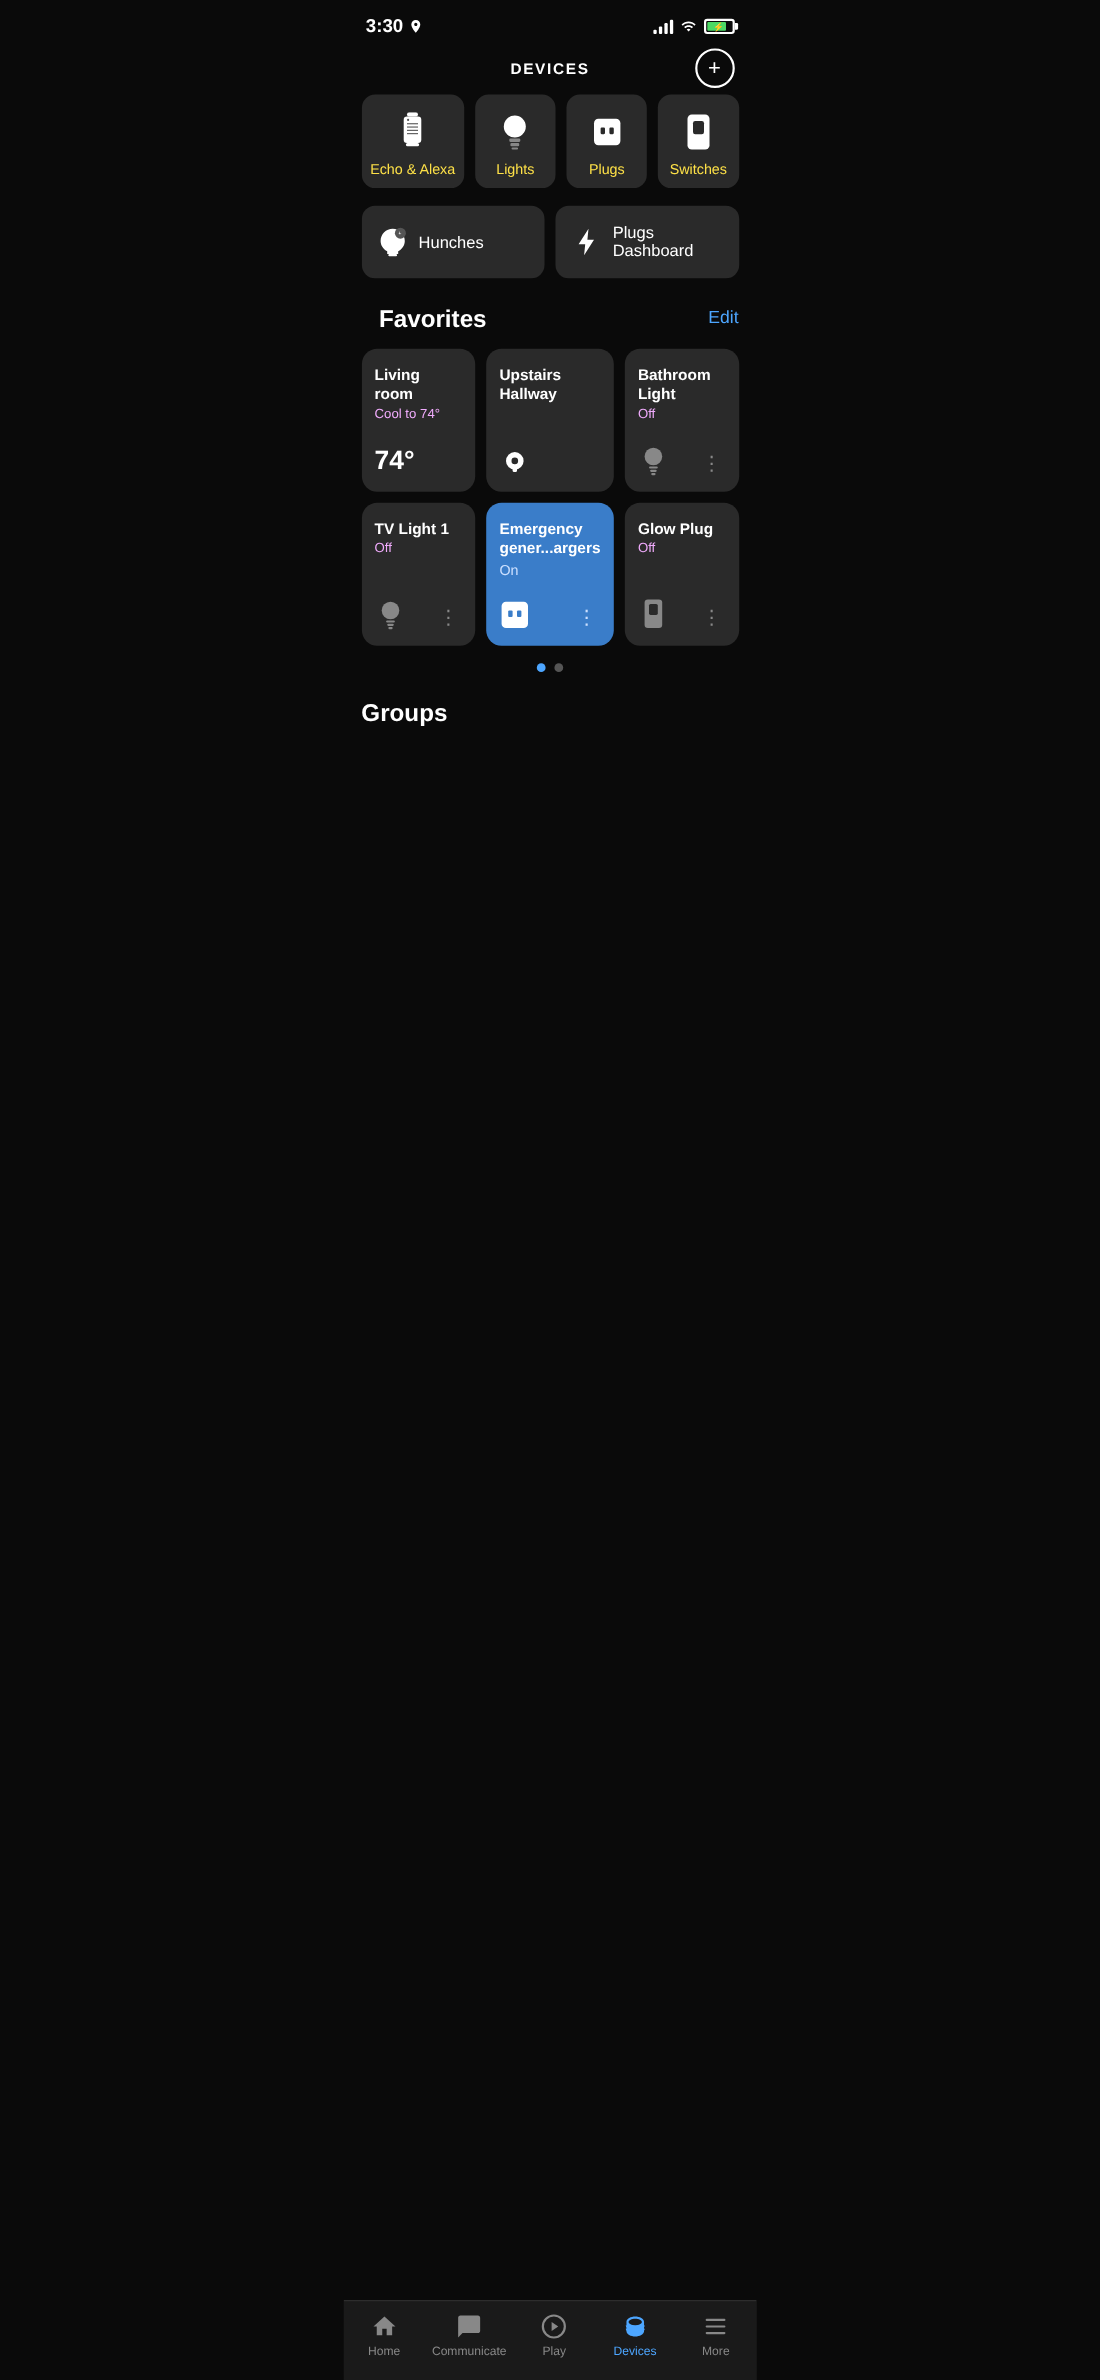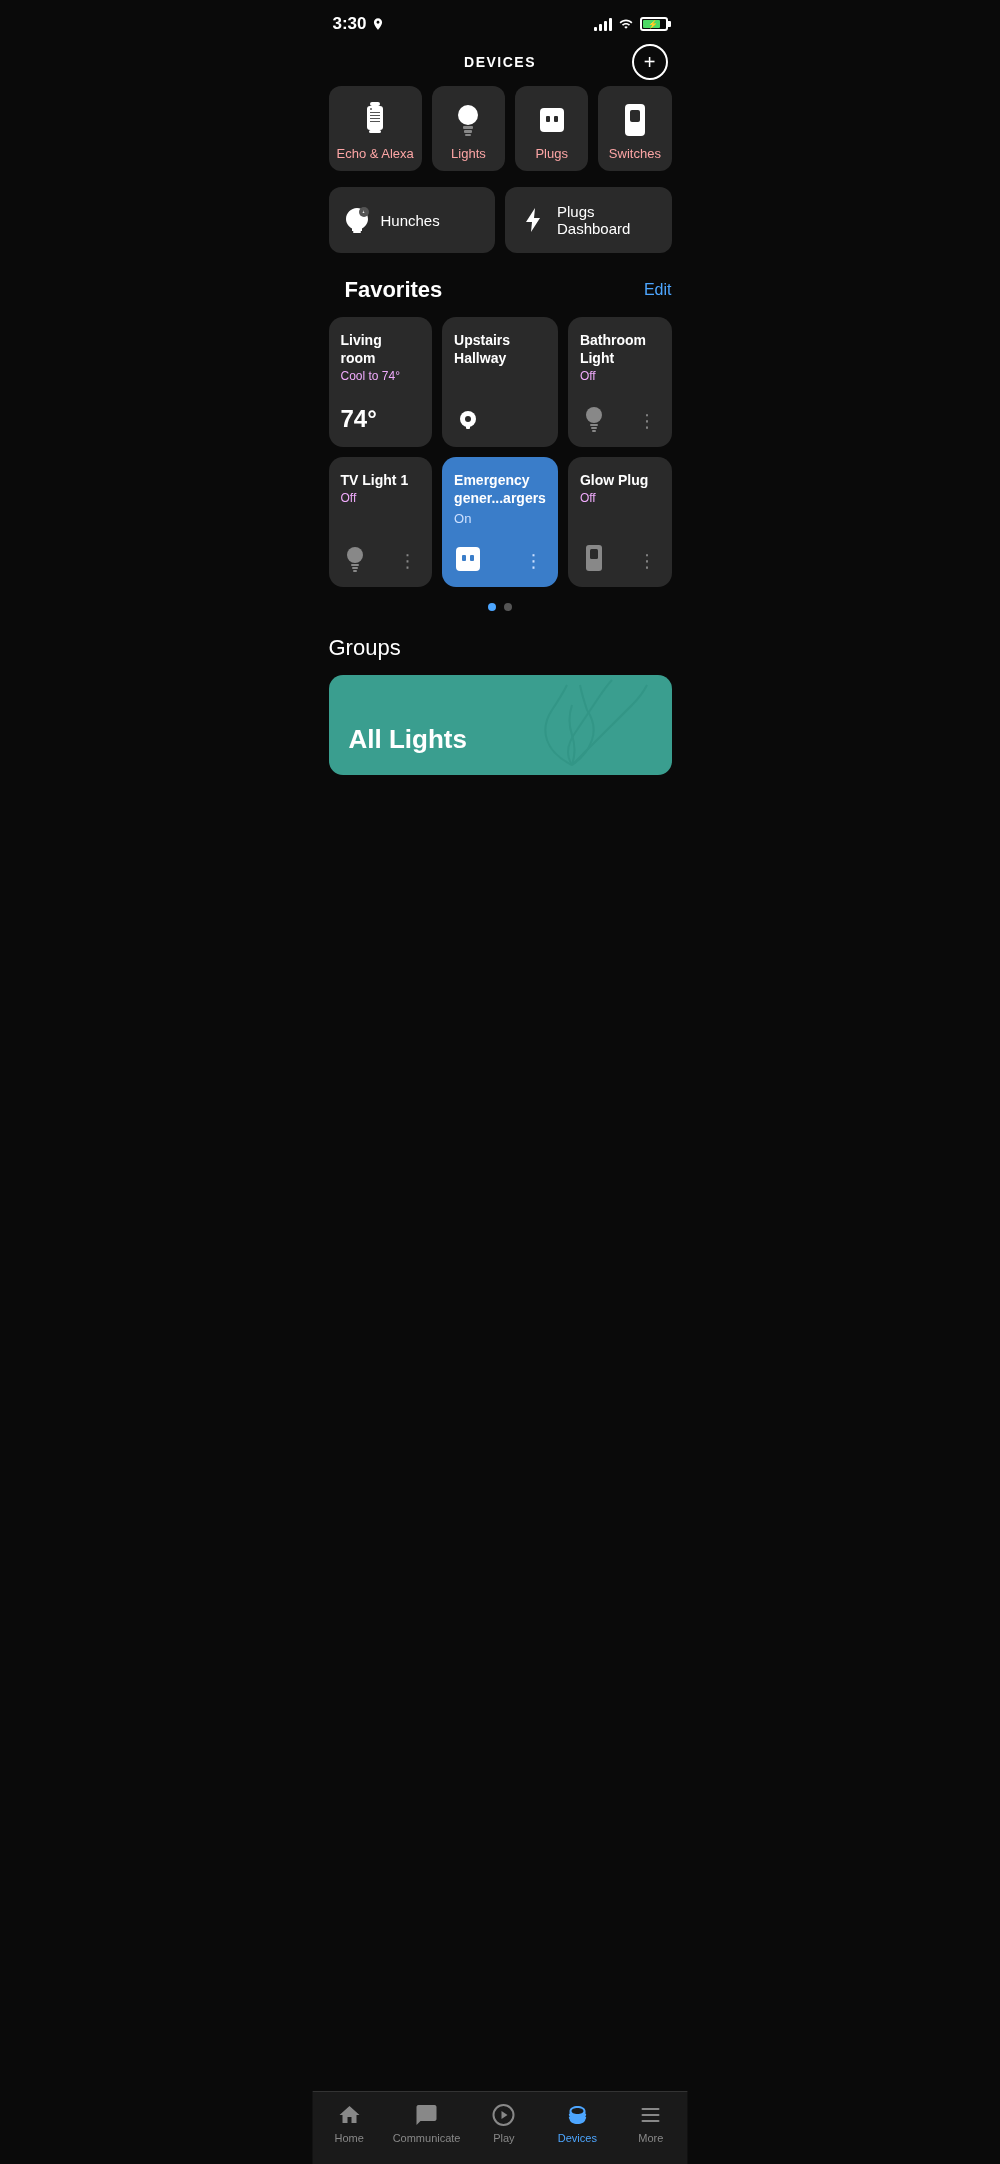--- a/index.html
+++ b/index.html
@@ -156,21 +156,21 @@
     .category-icon {
       width: 36px;
       height: 36px;
       display: flex;
       align-items: center;
       justify-content: center;
     }
 
     .category-label {
       font-size: 13px;
-      color: #fca5a5;
+      color: #fde047;
       text-align: center;
       white-space: nowrap;
     }
 
     
     .wide-buttons {
       display: grid;
       grid-template-columns: 1fr 1fr;
       gap: 10px;
       padding: 0 16px;
@@ -318,21 +318,21 @@
       background: #555;
     }
 
     
     .groups-section {
       padding: 0 16px;
     }
 
     .groups-title {
       font-size: 22px;
-      font-weight: 400;
+      font-weight: 700;
       color: #fff;
       margin-bottom: 14px;
     }
 
     .all-lights-card {
       background: #3a9e8f;
       border-radius: 14px;
       padding: 20px;
       min-height: 100px;
       display: flex;
@@ -618,32 +618,20 @@
   </div>
 
   <div class="pagination-dots">
     <div class="dot active"></div>
     <div class="dot inactive"></div>
   </div>
 
   <div class="groups-section">
     <h2 class="groups-title">Groups</h2>
 
-    <div class="all-lights-card">
-      <span class="all-lights-text">All Lights</span>
-      <div class="all-lights-decoration">
-        <svg width="160" height="100" viewBox="0 0 160 100" fill="none">
-          <path d="M80 90 Q100 70 120 50 Q130 40 140 30 Q150 20 155 10" stroke="#2a8a7a" stroke-width="2" fill="none"></path>
-          <path d="M80 90 Q70 75 85 55 Q95 40 105 25 Q115 10 120 5" stroke="#2a8a7a" stroke-width="2" fill="none"></path>
-          <path d="M80 90 Q60 80 55 65 Q50 50 60 35 Q70 20 75 10" stroke="#2a8a7a" stroke-width="2" fill="none"></path>
-          <path d="M80 90 Q85 75 80 60 Q75 45 80 30" stroke="#2a8a7a" stroke-width="2" fill="none"></path>
-          <path d="M80 90 Q95 80 100 65 Q105 50 95 35 Q90 20 88 10" stroke="#2a8a7a" stroke-width="2" fill="none"></path>
-        </svg>
-      </div>
-    </div>
   </div>
 
 </div>
 
 <div class="bottom-nav">
 
   <div class="nav-item">
     <div class="nav-icon">
       <svg width="24" height="24" viewBox="0 0 24 24" fill="#888">
         <path d="M10 20v-6h4v6h5v-8h3L12 3 2 12h3v8z"></path>

